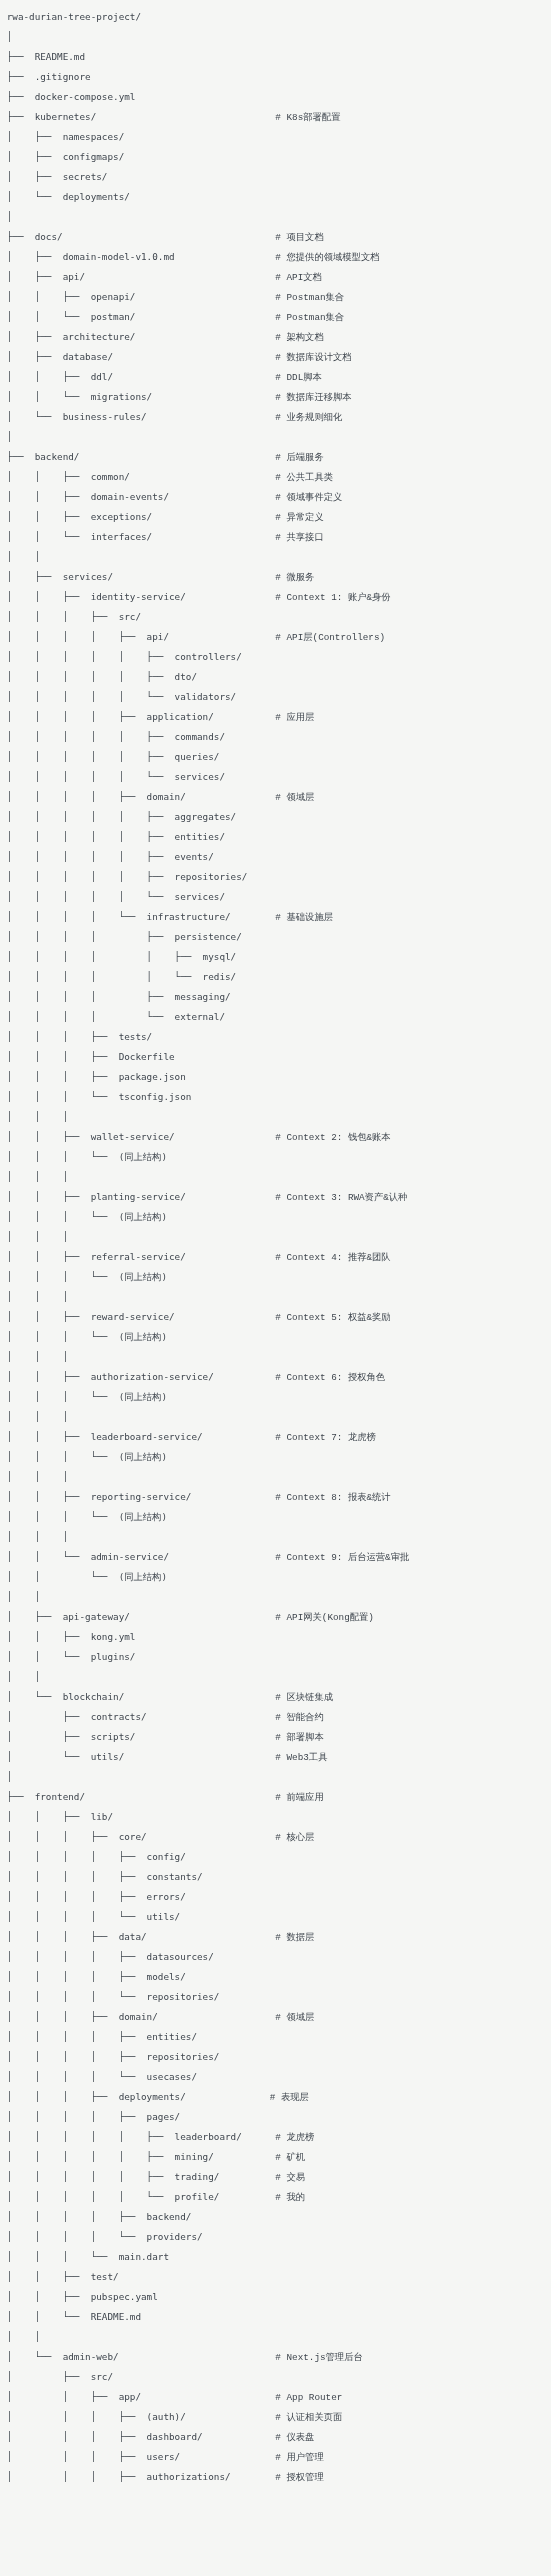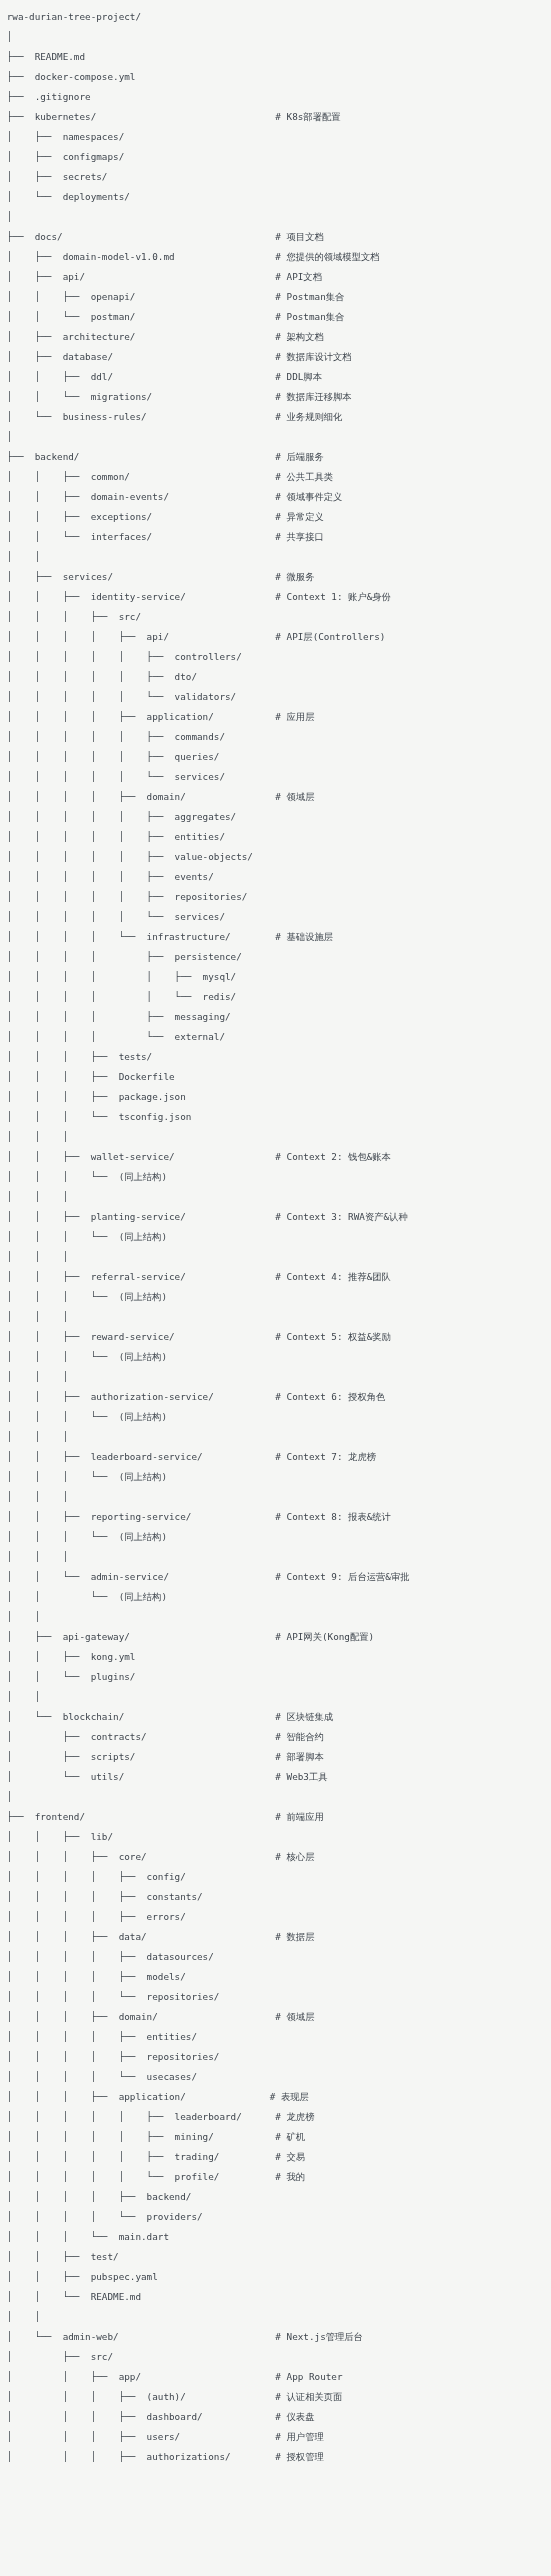--- a/index.html
+++ b/index.html
@@ -21,32 +21,32 @@
     font-size: 9.3px;
     color: #3e454d;
   }
   .tree-row {
     white-space: pre;
     height: 20px;
     line-height: 20px;
     letter-spacing: 0;
   }
   .tree-row .entry { color: #3e454d; }
-  .tree-row .comment { color: #3e454d; }
+  .tree-row .comment { color: #3e454d; font-family: Liberation Mono, monospace; }
 </style>
 </head>
 <body>
 
 <div class="tree-wrap">
   <div>
       <div class="tree-row"><span class="entry">rwa-durian-tree-project/</span></div>
       <div class="tree-row"><span class="entry">│</span></div>
       <div class="tree-row"><span class="entry">├──  README.md</span></div>
+      <div class="tree-row"><span class="entry">├──  .gitignore</span></div>
       <div class="tree-row"><span class="entry">├──  docker-compose.yml</span></div>
-      <div class="tree-row"><span class="entry">├──  .gitignore</span></div>
       <div class="tree-row"><span class="entry">├──  kubernetes/                                </span><span class="comment"># K8s部署配置</span></div>
       <div class="tree-row"><span class="entry">│    ├──  namespaces/</span></div>
       <div class="tree-row"><span class="entry">│    ├──  configmaps/</span></div>
       <div class="tree-row"><span class="entry">│    ├──  secrets/</span></div>
       <div class="tree-row"><span class="entry">│    └──  deployments/</span></div>
       <div class="tree-row"><span class="entry">│</span></div>
       <div class="tree-row"><span class="entry">├──  docs/                                      </span><span class="comment"># 项目文档</span></div>
       <div class="tree-row"><span class="entry">│    ├──  domain-model-v1.0.md                  </span><span class="comment"># 您提供的领域模型文档</span></div>
       <div class="tree-row"><span class="entry">│    ├──  api/                                  </span><span class="comment"># API文档</span></div>
       <div class="tree-row"><span class="entry">│    │    ├──  openapi/                         </span><span class="comment"># Postman集合</span></div>
@@ -70,21 +70,20 @@
       <div class="tree-row"><span class="entry">│    │    │    │    │    ├──  controllers/</span></div>
       <div class="tree-row"><span class="entry">│    │    │    │    │    ├──  dto/</span></div>
       <div class="tree-row"><span class="entry">│    │    │    │    │    └──  validators/</span></div>
       <div class="tree-row"><span class="entry">│    │    │    │    ├──  application/           </span><span class="comment"># 应用层</span></div>
       <div class="tree-row"><span class="entry">│    │    │    │    │    ├──  commands/</span></div>
       <div class="tree-row"><span class="entry">│    │    │    │    │    ├──  queries/</span></div>
       <div class="tree-row"><span class="entry">│    │    │    │    │    └──  services/</span></div>
       <div class="tree-row"><span class="entry">│    │    │    │    ├──  domain/                </span><span class="comment"># 领域层</span></div>
       <div class="tree-row"><span class="entry">│    │    │    │    │    ├──  aggregates/</span></div>
       <div class="tree-row"><span class="entry">│    │    │    │    │    ├──  entities/</span></div>
-      <div class="tree-row"><span class="entry">│    │    │    │    │    ├──  value-objects/</span></div>
       <div class="tree-row"><span class="entry">│    │    │    │    │    ├──  events/</span></div>
       <div class="tree-row"><span class="entry">│    │    │    │    │    ├──  repositories/</span></div>
       <div class="tree-row"><span class="entry">│    │    │    │    │    └──  services/</span></div>
       <div class="tree-row"><span class="entry">│    │    │    │    └──  infrastructure/        </span><span class="comment"># 基础设施层</span></div>
       <div class="tree-row"><span class="entry">│    │    │    │         ├──  persistence/</span></div>
       <div class="tree-row"><span class="entry">│    │    │    │         │    ├──  mysql/</span></div>
       <div class="tree-row"><span class="entry">│    │    │    │         │    └──  redis/</span></div>
       <div class="tree-row"><span class="entry">│    │    │    │         ├──  messaging/</span></div>
       <div class="tree-row"><span class="entry">│    │    │    │         └──  external/</span></div>
       <div class="tree-row"><span class="entry">│    │    │    ├──  tests/</span></div>
@@ -124,29 +123,31 @@
       <div class="tree-row"><span class="entry">│         ├──  contracts/                       </span><span class="comment"># 智能合约</span></div>
       <div class="tree-row"><span class="entry">│         ├──  scripts/                         </span><span class="comment"># 部署脚本</span></div>
       <div class="tree-row"><span class="entry">│         └──  utils/                           </span><span class="comment"># Web3工具</span></div>
       <div class="tree-row"><span class="entry">│</span></div>
       <div class="tree-row"><span class="entry">├──  frontend/                                  </span><span class="comment"># 前端应用</span></div>
       <div class="tree-row"><span class="entry">│    │    ├──  lib/</span></div>
       <div class="tree-row"><span class="entry">│    │    │    ├──  core/                       </span><span class="comment"># 核心层</span></div>
       <div class="tree-row"><span class="entry">│    │    │    │    ├──  config/</span></div>
       <div class="tree-row"><span class="entry">│    │    │    │    ├──  constants/</span></div>
       <div class="tree-row"><span class="entry">│    │    │    │    ├──  errors/</span></div>
+      <div class="tree-row"><span class="entry">│    │    │    │    └──  utils/</span></div>
       <div class="tree-row"><span class="entry">│    │    │    ├──  data/                       </span><span class="comment"># 数据层</span></div>
       <div class="tree-row"><span class="entry">│    │    │    │    ├──  datasources/</span></div>
       <div class="tree-row"><span class="entry">│    │    │    │    ├──  models/</span></div>
       <div class="tree-row"><span class="entry">│    │    │    │    └──  repositories/</span></div>
       <div class="tree-row"><span class="entry">│    │    │    ├──  domain/                     </span><span class="comment"># 领域层</span></div>
       <div class="tree-row"><span class="entry">│    │    │    │    ├──  entities/</span></div>
       <div class="tree-row"><span class="entry">│    │    │    │    ├──  repositories/</span></div>
       <div class="tree-row"><span class="entry">│    │    │    │    └──  usecases/</span></div>
-      <div class="tree-row"><span class="entry">│    │    │    ├──  application/               </span><span class="comment"># 表现层</span></div>
+      <div class="tree-row"><span class="entry">│    │    │    ├──  deployments/               </span><span class="comment"># 表现层</span></div>
+      <div class="tree-row"><span class="entry">│    │    │    │    ├──  pages/</span></div>
       <div class="tree-row"><span class="entry">│    │    │    │    │    ├──  leaderboard/      </span><span class="comment"># 龙虎榜</span></div>
       <div class="tree-row"><span class="entry">│    │    │    │    │    ├──  mining/           </span><span class="comment"># 矿机</span></div>
       <div class="tree-row"><span class="entry">│    │    │    │    │    ├──  trading/          </span><span class="comment"># 交易</span></div>
       <div class="tree-row"><span class="entry">│    │    │    │    │    └──  profile/          </span><span class="comment"># 我的</span></div>
       <div class="tree-row"><span class="entry">│    │    │    │    ├──  backend/</span></div>
       <div class="tree-row"><span class="entry">│    │    │    │    └──  providers/</span></div>
       <div class="tree-row"><span class="entry">│    │    │    └──  main.dart</span></div>
       <div class="tree-row"><span class="entry">│    │    ├──  test/</span></div>
       <div class="tree-row"><span class="entry">│    │    ├──  pubspec.yaml</span></div>
       <div class="tree-row"><span class="entry">│    │    └──  README.md</span></div>

